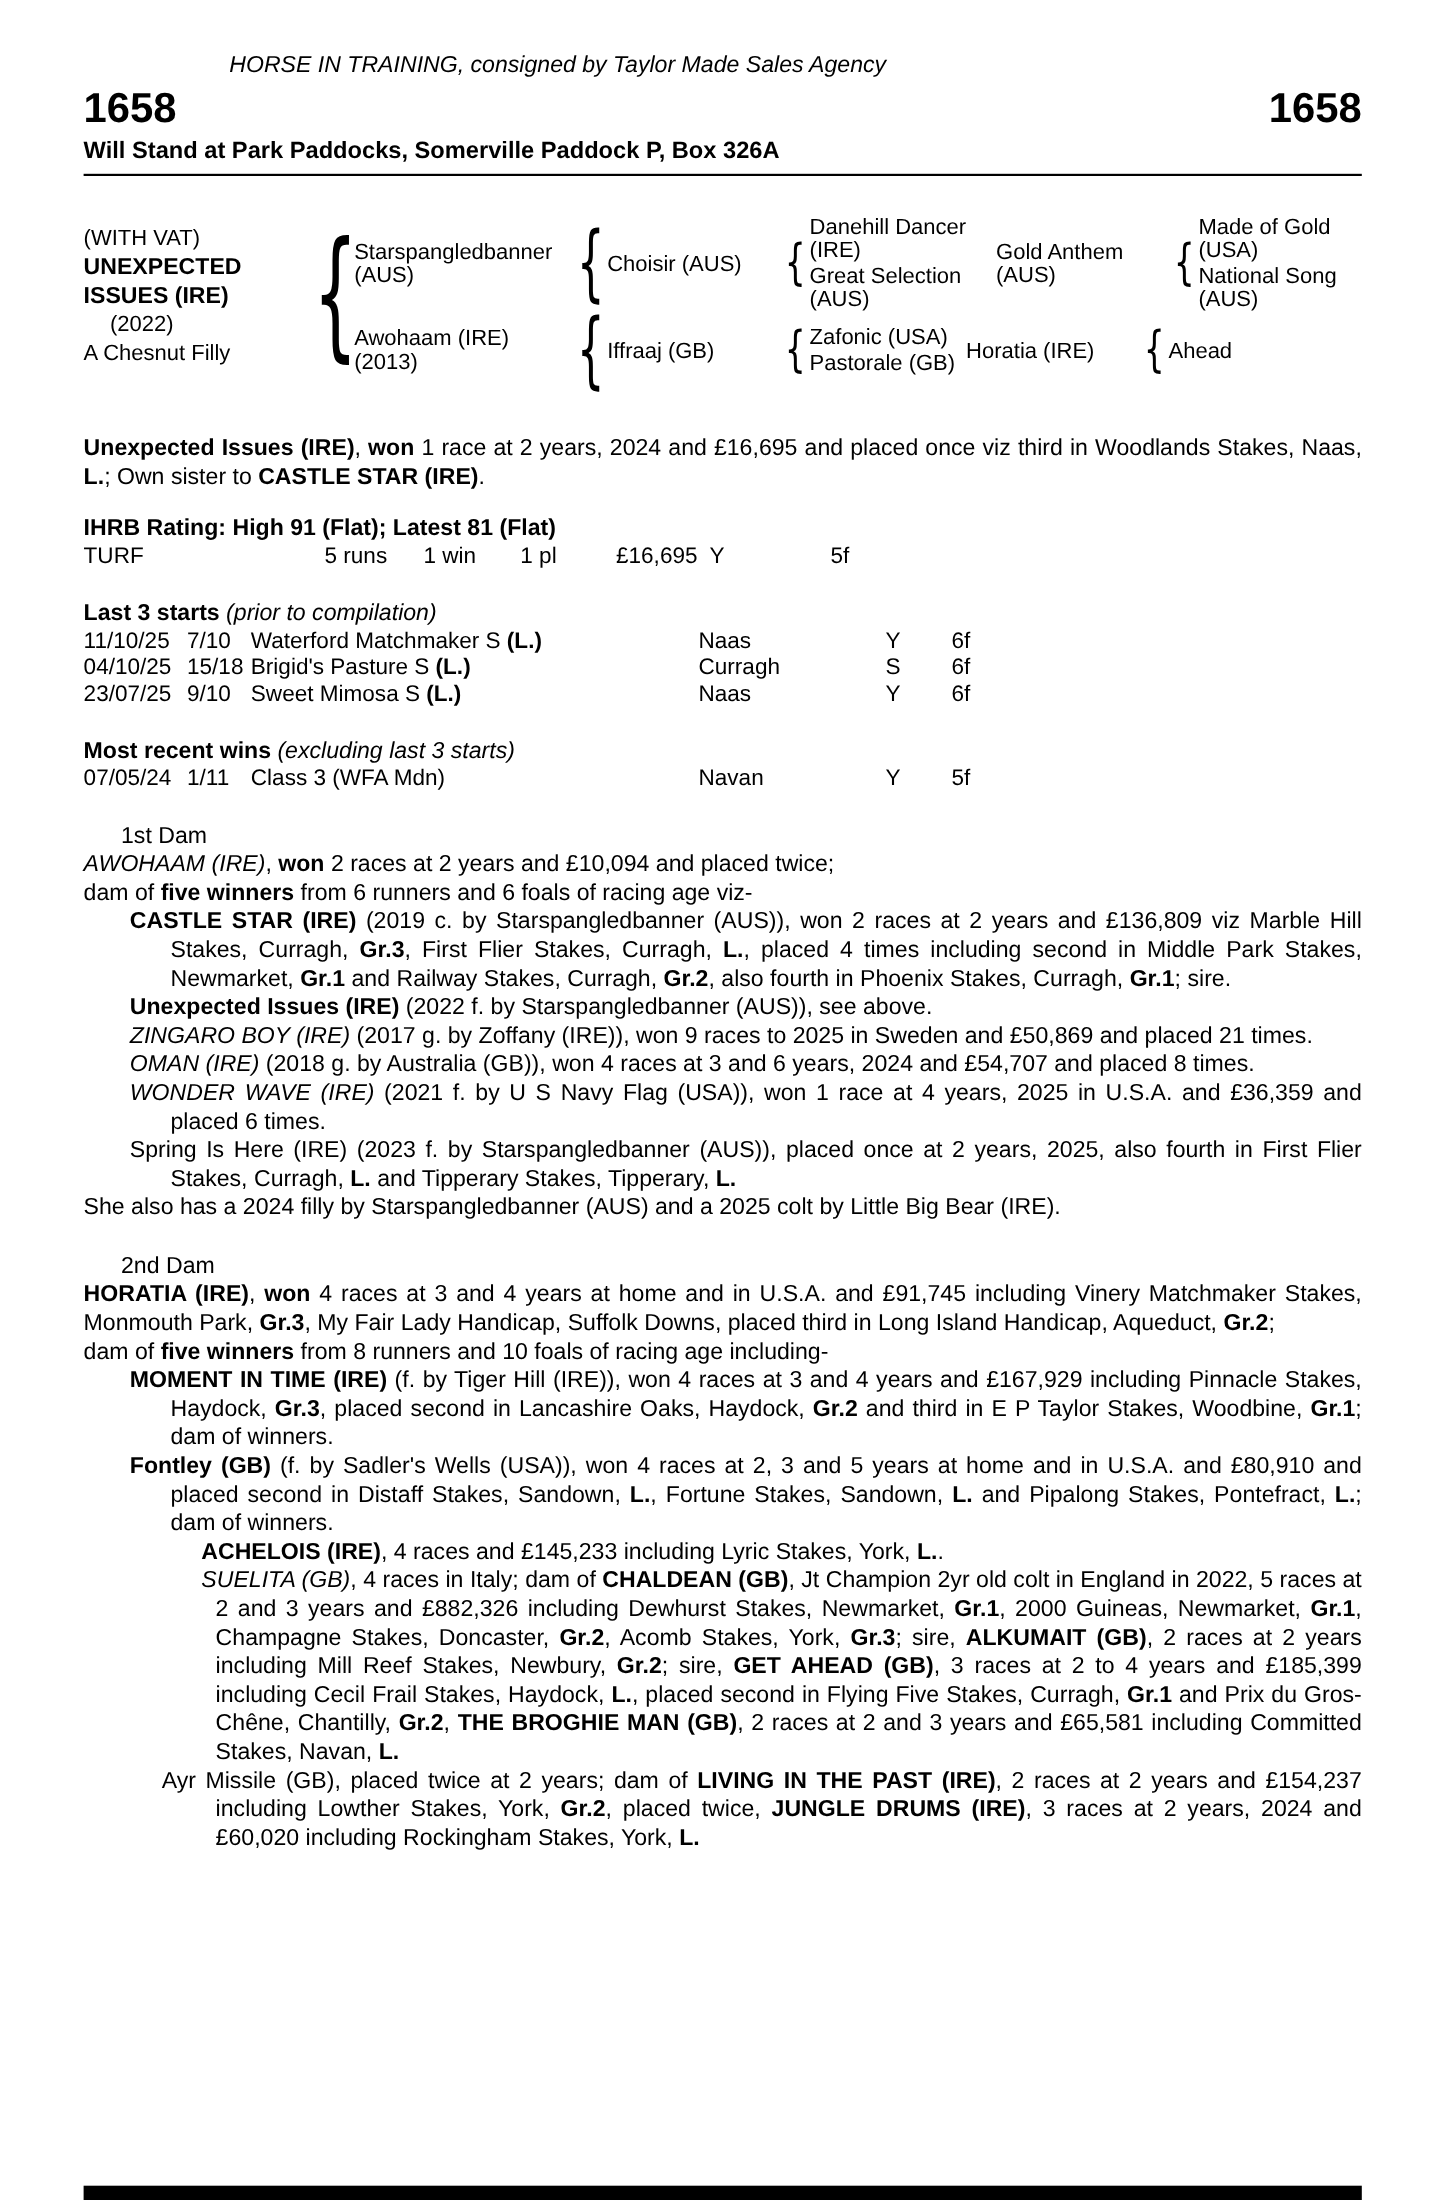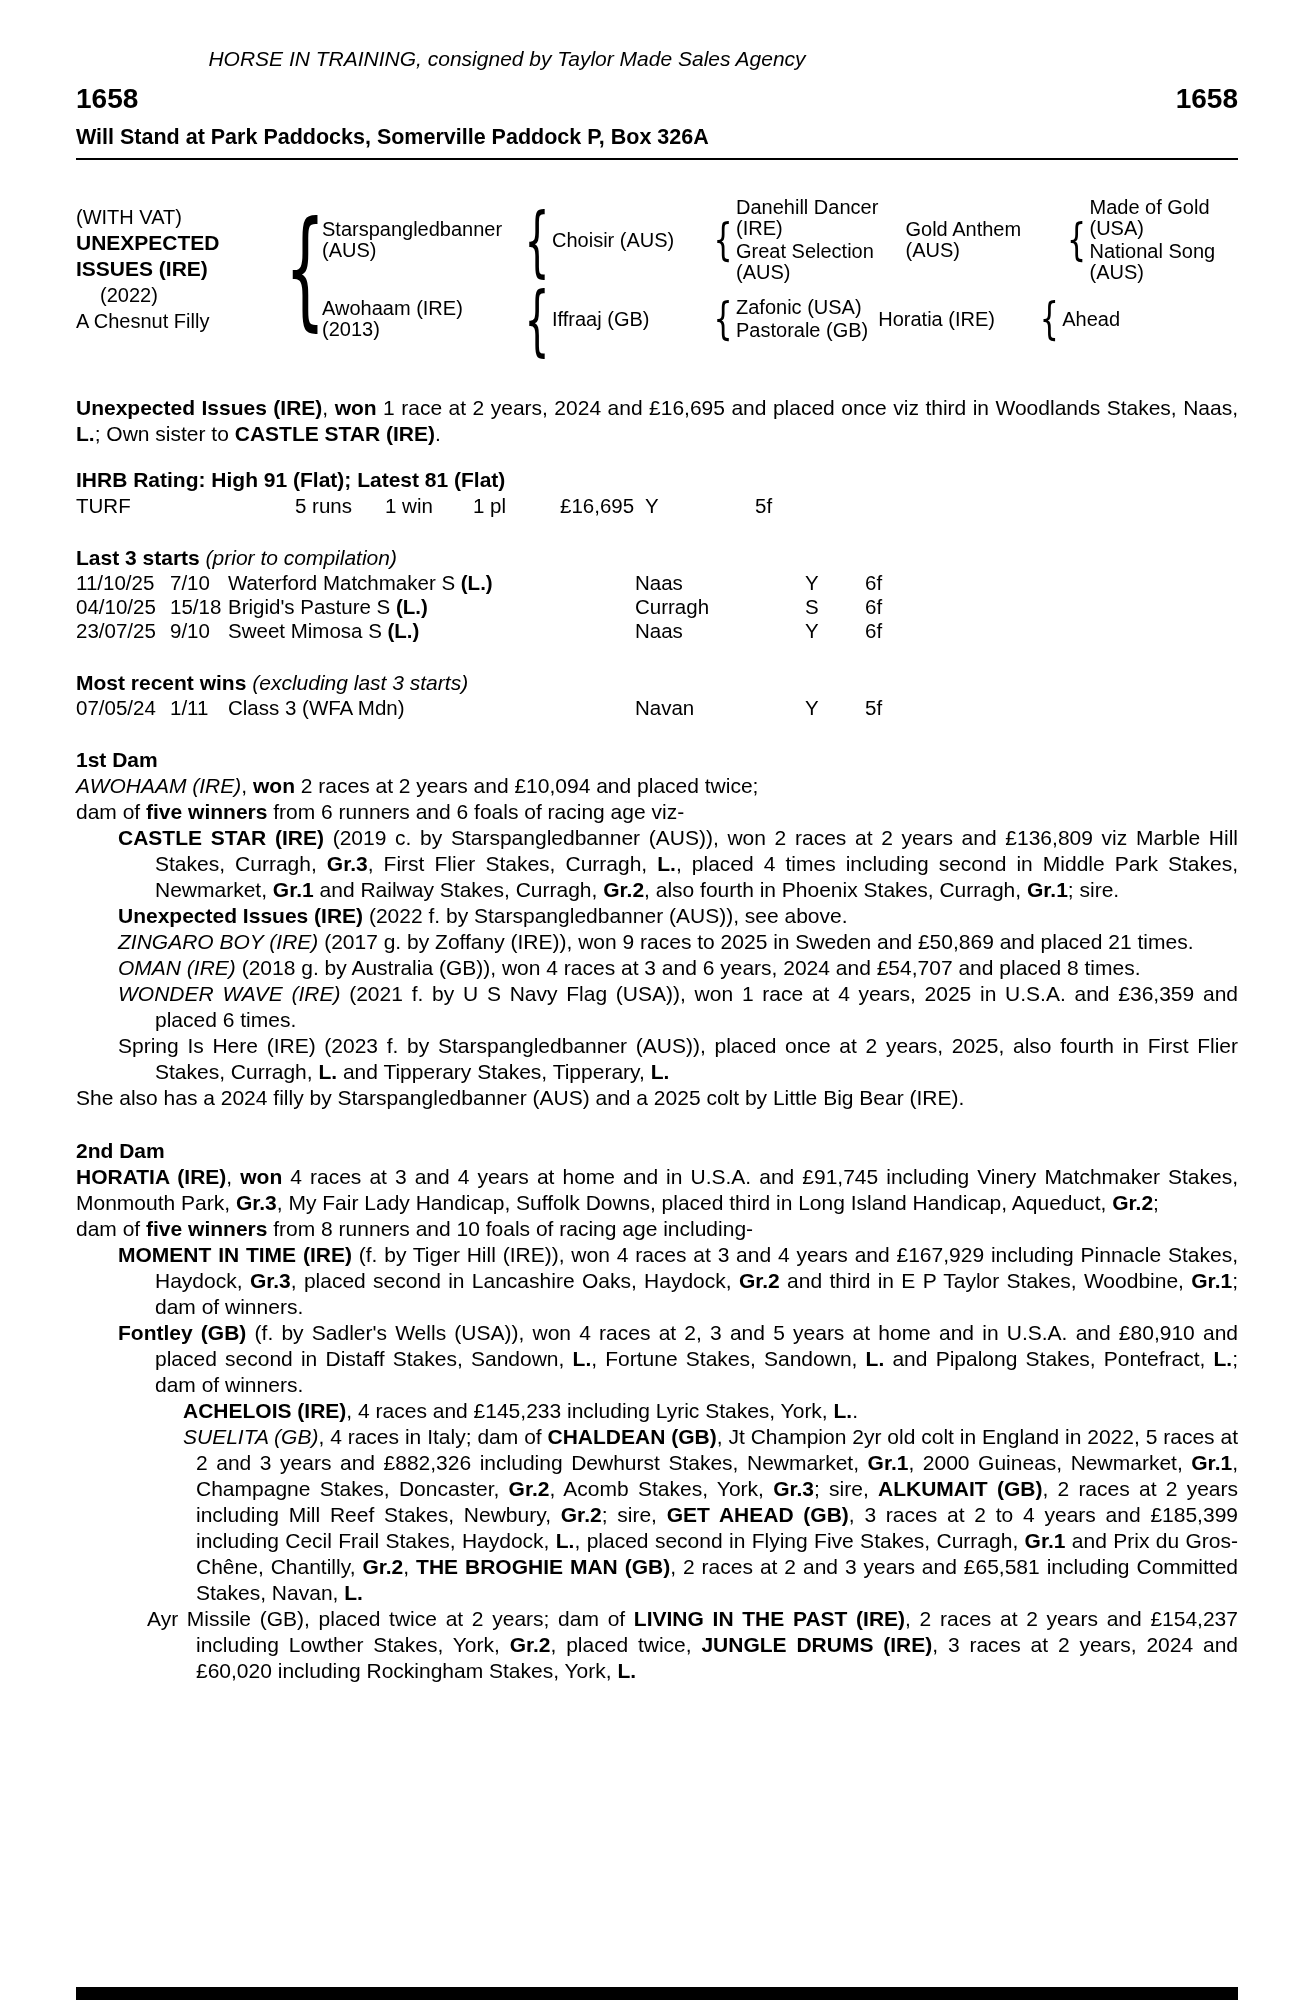--- a/index.html
+++ b/index.html
@@ -3,26 +3,26 @@
 <meta charset="utf-8">
 <style>
   * { margin:0; padding:0; box-sizing:border-box; }
   html,body { background:#ffffff; }
   body {
     width:1315px; height:2000px; position:relative; overflow:hidden;
     color:#000; font-family:"Liberation Sans", sans-serif;
     font-size:21px; line-height:26px;
   }
   .content { position:absolute; left:76px; top:0; width:1162px; }
-  .b { font-weight:bold; }
+  .b { font-weight:normal;margin-left:34px; }
   .seg-b { font-weight:bold; }
   .seg-i { font-style:italic; }
 
   .consign { margin-top:46px; text-align:center; font-style:italic; padding-right:300px; font-size:21px; }
-  .lot-row { display:flex; justify-content:space-between; margin-top:6px; font-size:28px; font-weight:bold; line-height:42px; }
+  .lot-row { display:flex; justify-content:space-between; margin-top:6px; font-size:38px; font-weight:bold; line-height:42px; }
   .stand { margin-top:4px; font-weight:bold; font-size:21.5px; padding-bottom:8px; border-bottom:2px solid #000; }
 
   
   .pedigree { display:flex; align-items:center; margin-top:10px; font-size:20px; line-height:21px; height:198px; }
   .ped-name { width:212px; line-height:26px; font-size:20px; flex-shrink:0; }
   .ped-name .hname { font-weight:bold; font-size:21px; }
   .ped-year { font-weight:normal;margin-left:24px; }
   .brace { font-family:"DejaVu Sans", sans-serif; line-height:1; flex-shrink:0; display:flex; align-items:center; justify-content:center; }
   .brace-big { width:34px; font-size:64px; transform:scaleY(2.0); }
   .brace-mid { width:30px; font-size:40px; transform:scaleY(1.9); }

